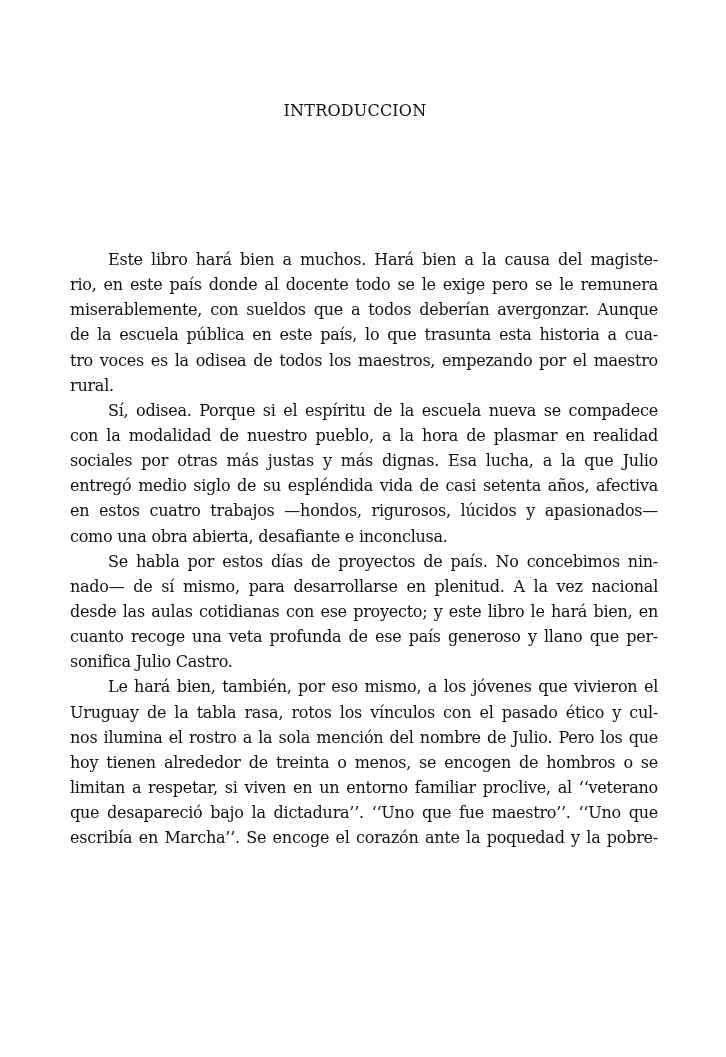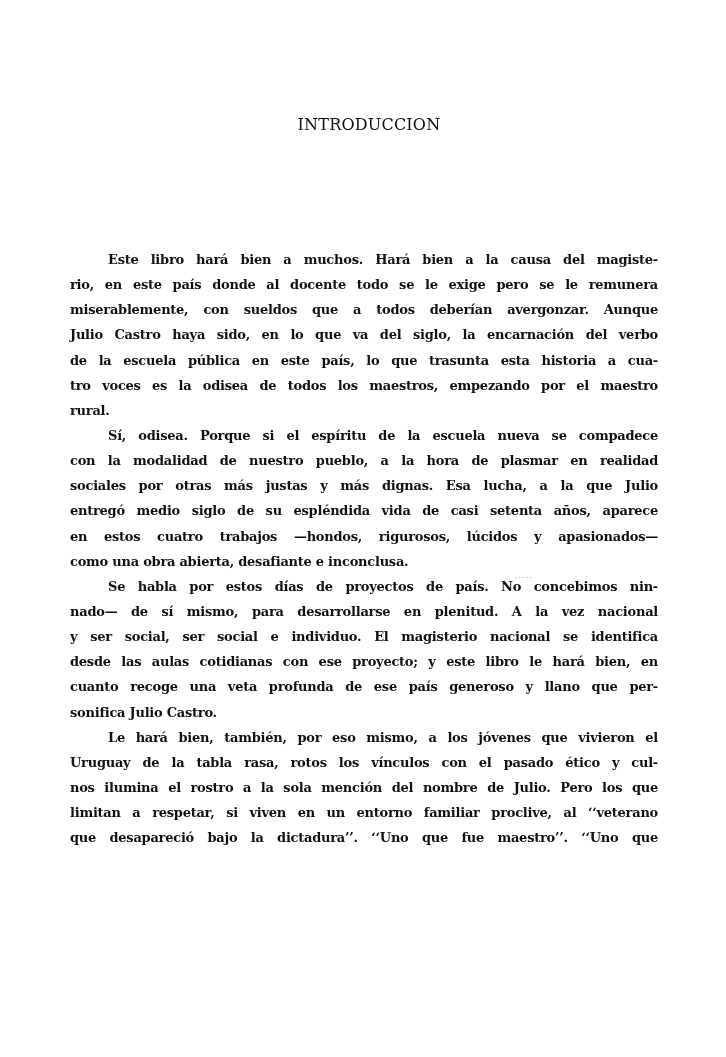--- a/index.html
+++ b/index.html
@@ -17,39 +17,38 @@
   }
   .title {
     position: absolute;
     top: 98px;
     left: 0;
     width: 704px;
     text-align: center;
     font-size: 16px;
     letter-spacing: 0.2px;
     line-height: 20px;
-    margin: 17px;
+    margin: 3px;
     font-weight: normal;
   }
   .body-text {
     position: absolute;
     top: 247px;
     left: 70px;
     width: 588px;
   }
   .line {
     display: block;
     height: 25.15px;
     line-height: 25.15px;
-    font-size: 13px;
+    font-size: 16px;
     white-space: nowrap;
     text-align: justify;
     text-align-last: justify;
     letter-spacing: -0.25px;
-    font-weight: bold;
   }
   .line.last {
     text-align-last: left;
   }
   .line.indent {
     padding-left: 38px;
   }
   .mark {
     position: absolute;
     left: 515px;
@@ -63,47 +62,47 @@
 <body>
 
 <h1 class="title">INTRODUCCION</h1>
 
 <div class="body-text">
 
   <div>
     <span class="line indent">Este libro hará bien a muchos. Hará bien a la causa del magiste-</span>
     <span class="line">rio, en este país donde al docente todo se le exige pero se le remunera</span>
     <span class="line">miserablemente, con sueldos que a todos deberían avergonzar. Aunque</span>
-    <span class="line">Julio Castro haya sido, en lo que va del siglo, la encarnación del verbo</span>
     <span class="line">de la escuela pública en este país, lo que trasunta esta historia a cua-</span>
     <span class="line">tro voces es la odisea de todos los maestros, empezando por el maestro</span>
     <span class="line last">rural.</span>
   </div>
 
   <div>
     <span class="line indent">Sí, odisea. Porque si el espíritu de la escuela nueva se compadece</span>
     <span class="line">con la modalidad de nuestro pueblo, a la hora de plasmar en realidad</span>
     <span class="line">sociales por otras más justas y más dignas. Esa lucha, a la que Julio</span>
-    <span class="line">entregó medio siglo de su espléndida vida de casi setenta años, aparece</span>
+    <span class="line">entregó medio siglo de su espléndida vida de casi setenta años, afectiva</span>
     <span class="line">en estos cuatro trabajos —hondos, rigurosos, lúcidos y apasionados—</span>
     <span class="line last">como una obra abierta, desafiante e inconclusa.</span>
   </div>
 
   <div>
     <span class="line indent">Se habla por estos días de proyectos de país. No concebimos nin-</span>
     <span class="line">nado— de sí mismo, para desarrollarse en plenitud. A la vez nacional</span>
-    <span class="line">y ser social, ser social e individuo. El magisterio nacional se identifica</span>
     <span class="line">desde las aulas cotidianas con ese proyecto; y este libro le hará bien, en</span>
     <span class="line">cuanto recoge una veta profunda de ese país generoso y llano que per-</span>
     <span class="line last">sonifica Julio Castro.</span>
   </div>
 
   <div>
     <span class="line indent">Le hará bien, también, por eso mismo, a los jóvenes que vivieron el</span>
     <span class="line">Uruguay de la tabla rasa, rotos los vínculos con el pasado ético y cul-</span>
     <span class="line">nos ilumina el rostro a la sola mención del nombre de Julio. Pero los que</span>
+    <span class="line">hoy tienen alrededor de treinta o menos, se encogen de hombros o se</span>
     <span class="line">limitan a respetar, si viven en un entorno familiar proclive, al ‘‘veterano</span>
     <span class="line">que desapareció bajo la dictadura’’. ‘‘Uno que fue maestro’’. ‘‘Uno que</span>
+    <span class="line">escribía en Marcha’’. Se encoge el corazón ante la poquedad y la pobre-</span>
   </div>
 
 </div>
 
 <span class="mark">.....</span>
 
 </body></html>

